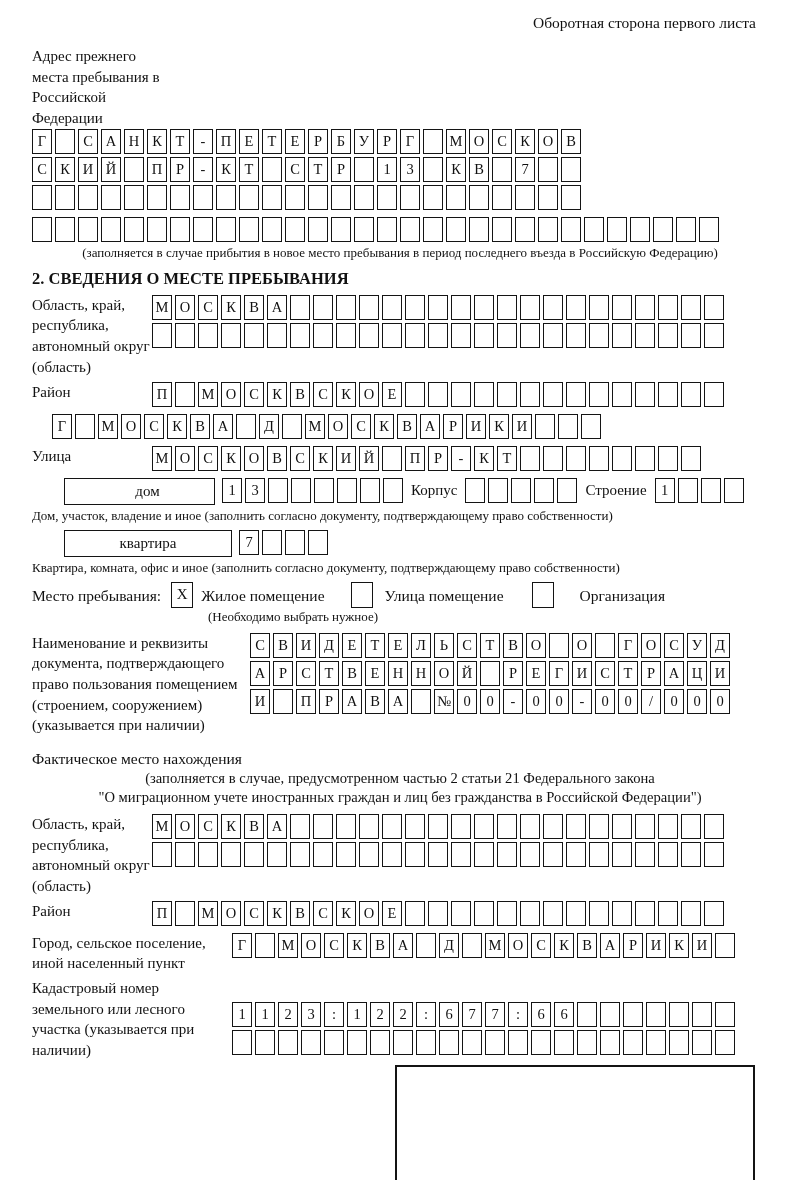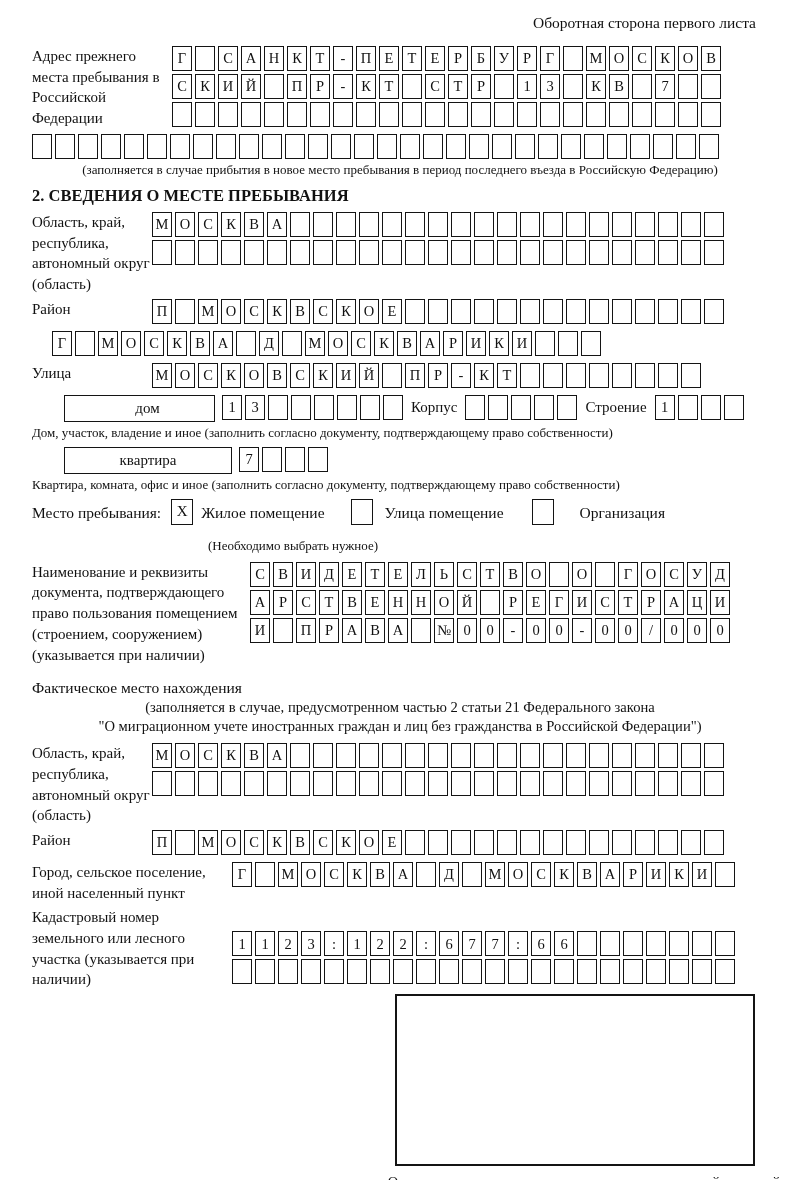--- a/index.html
+++ b/index.html
@@ -45,21 +45,21 @@
     margin-left:352px;width:400px;text-align:center;font-size:14.4px;line-height:1.5;margin-top:6px;
   }
 </style>
 </head>
 <body>
 
 <div class="page">
 
   <div class="corner">Оборотная сторона первого листа</div>
 
-  <div class="row" style="margin-top:14px;">
+  <div class="row" style="margin-top:14px;flex-direction:column;">
     <div class="lbl w140">Адрес прежнего места пребывания в Российской Федерации</div>
     <div>
       <div class="cells">
           <span class="cell">Г</span>
           <span class="cell"></span>
           <span class="cell">С</span>
           <span class="cell">А</span>
           <span class="cell">Н</span>
           <span class="cell">К</span>
           <span class="cell">Т</span>
@@ -355,21 +355,21 @@
     <div class="longbox" style="width:166px;margin-right:7px;">квартира</div>
     <div class="cells">
         <span class="cell">7</span>
         <span class="cell"></span>
         <span class="cell"></span>
         <span class="cell"></span>
       </div>
   </div>
   <div class="caption">Квартира, комната, офис и иное (заполнить согласно документу, подтверждающему право собственности)</div>
 
-  <div class="row" style="margin-bottom:12px;">
+  <div class="row" style="margin-bottom:0;">
     <div class="opt-label" style="margin-right:10px;">Место пребывания:</div>
     <div class="checkbox">X</div>
     <div class="opt-label" style="margin:0 26px 0 8px;">Жилое помещение</div>
     <div class="checkbox"></div>
     <div class="opt-label" style="margin:0 28px 0 12px;">Улица помещение</div>
     <div class="checkbox"></div>
     <div class="opt-label" style="margin-left:26px;">Организация</div>
   </div>
   <div class="caption" style="margin:0 0 8px 176px;">(Необходимо выбрать нужное)</div>
 

